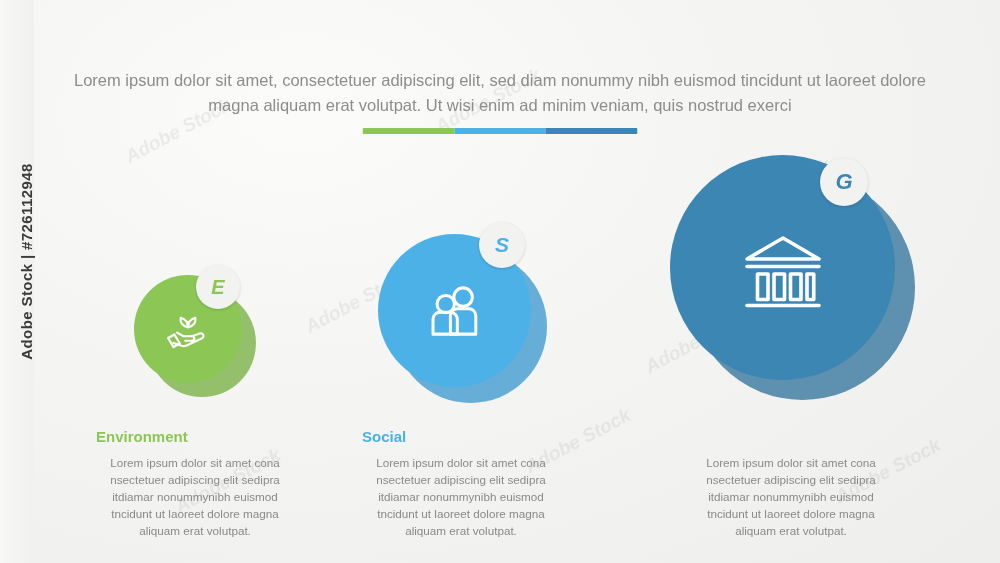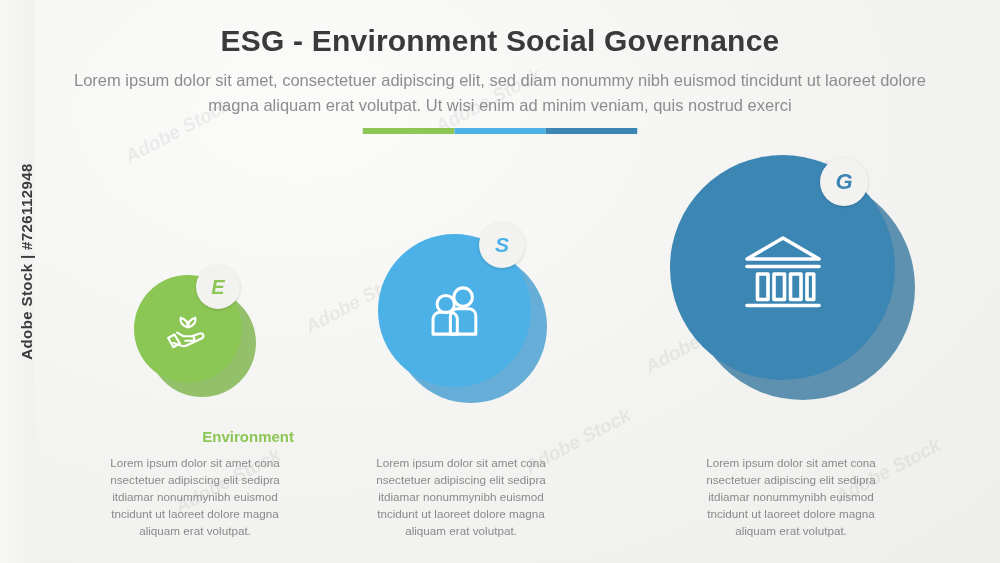--- a/index.html
+++ b/index.html
@@ -55,21 +55,21 @@
   .shadow-circle{position:absolute;border-radius:50%;opacity:.78;}
   .main-circle{position:absolute;border-radius:50%;display:flex;align-items:center;justify-content:center;}
   .badge{
     position:absolute;border-radius:50%;
     background:#f2f2f0;
     box-shadow:0 1px 3px rgba(0,0,0,.16);
     display:flex;align-items:center;justify-content:center;
     font-weight:bold;font-style:italic;
   }
   .heading{
-    position:absolute;left:0;right:0;text-align:right;
+    position:absolute;left:0;right:0;text-align:left;
     font-size:15px;font-weight:bold;
   }
   .body{
     position:absolute;left:0;right:0;text-align:center;
     font-size:11.7px;line-height:17px;color:#8a8a8a;
   }
   svg{display:block;}
 </style>
 </head>
 <body>
@@ -81,21 +81,20 @@
   <div class="wm-tile" style="left:720px;top:180px;">Adobe Stock</div>
   <div class="wm-tile" style="left:170px;top:470px;">Adobe Stock</div>
   <div class="wm-tile" style="left:520px;top:430px;">Adobe Stock</div>
   <div class="wm-tile" style="left:830px;top:460px;">Adobe Stock</div>
   <div class="wm-tile" style="left:300px;top:290px;">Adobe Stock</div>
   <div class="wm-tile" style="left:640px;top:330px;">Adobe Stock</div>
 
   <div class="wm-strip"></div>
   <div class="wm-text">Adobe Stock | #726112948</div>
 
-  <div class="title">ESG - Environment Social Governance</div>
   <div class="subtitle">Lorem ipsum dolor sit amet, consectetuer adipiscing elit, sed diam nonummy nibh euismod tincidunt ut laoreet dolore magna aliquam erat volutpat. Ut wisi enim ad minim veniam, quis nostrud exerci</div>
   <div class="rule">
     <i style="background:#8CC755;width:33.4%"></i>
     <i style="background:#4CB1E6;width:33.3%"></i>
     <i style="background:#3C86B4;width:33.3%"></i>
   </div>
 
   <div class="col" style="left:96px;width:198px;">
     <div class="circle-wrap" style="left:38px;top:275px;width:122px;height:122px;">
       <div class="shadow-circle" style="left:14px;top:14px;width:108px;height:108px;background:#79b144;"></div>
@@ -129,20 +128,21 @@
             <path d="M28 52V36a6 6 0 0 1 6-6h10a6 6 0 0 1 6 6v16z"></path>
             <circle cx="24" cy="26" r="7.5"></circle>
             <path d="M13 52V39a6 6 0 0 1 6-6h9a6 6 0 0 1 6 6v13z"></path>
           </svg>
         </span>
       </div>
       <div class="badge" style="left:101px;top:-12px;width:46px;height:46px;font-size:21px;color:#4CB1E6;">
         <span>S</span>
       </div>
     </div>
+    <div class="heading" style="top:428px;color:#4CB1E6;">Social</div>
     <div class="body" style="top:454px;">Lorem ipsum dolor sit amet cona nsectetuer adipiscing elit sedipra itdiamar nonummynibh euismod tncidunt ut laoreet dolore magna aliquam erat volutpat.</div>
   </div>
 
   <div class="col" style="left:692px;width:198px;">
     <div class="circle-wrap" style="left:-22px;top:155px;width:248px;height:248px;">
       <div class="shadow-circle" style="left:20px;top:20px;width:225px;height:225px;background:#34749c;"></div>
       <div class="main-circle" style="left:0;top:0;width:225px;height:225px;background:#3C86B4;">
         <span>
           <svg width="96" height="96" viewBox="0 0 64 64" fill="none" stroke="#ffffff" stroke-width="2.4" stroke-linecap="round" stroke-linejoin="round">
             <path d="M8 26L32 12l24 14z"></path>

